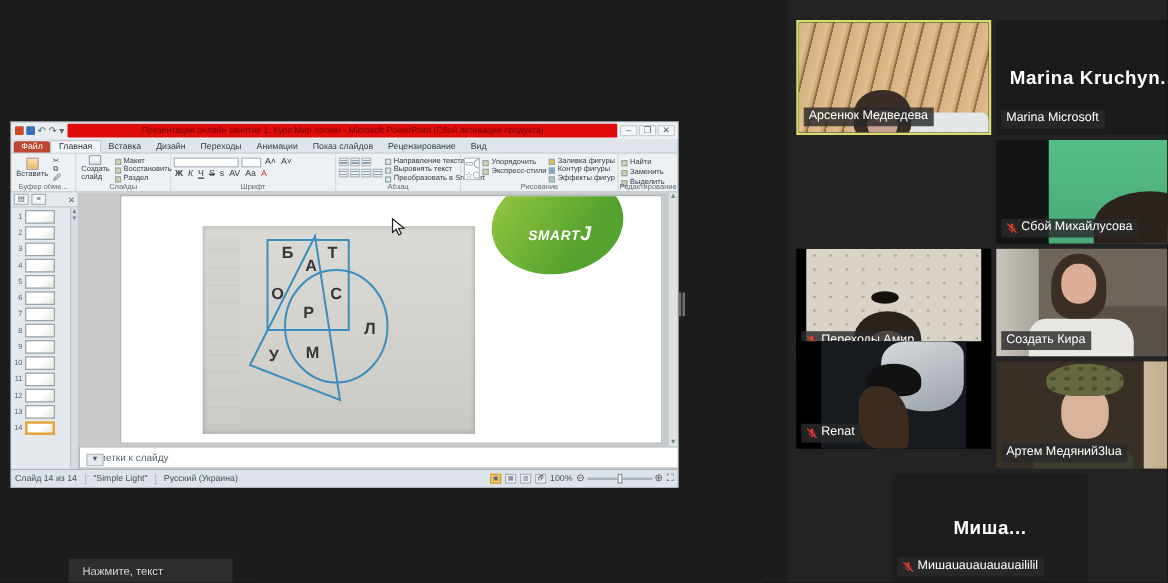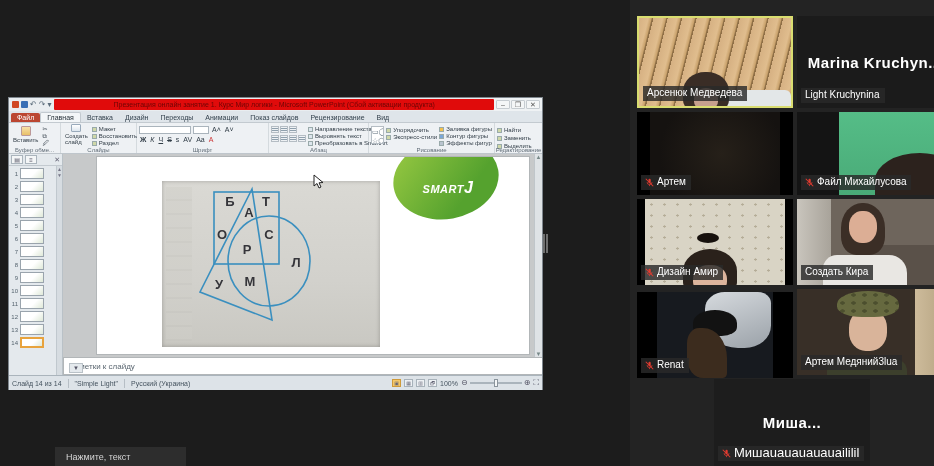--- a/index.html
+++ b/index.html
@@ -114,34 +114,34 @@
   .ars-cap{position:absolute;left:52px;top:34px;width:22px;height:10px;background:#17110d;border-radius:50%;}
   .ars-face{position:absolute;left:48px;bottom:-10px;width:34px;height:30px;background:#dcb49c;border-radius:46%;}
 
   #t-kira{left:167px;top:199px;width:156px;height:86px;background:#6e655c;}
   .kira-window{position:absolute;left:0;top:0;bottom:0;width:34px;background:linear-gradient(90deg,#c9c5bd,#a8a39a);}
   .kira-sofa{position:absolute;right:0;bottom:0;width:96px;height:40px;background:#5a5149;border-radius:18px 6px 0 0;}
   .kira-body{position:absolute;left:26px;bottom:-4px;width:84px;height:34px;background:#e9e7e3;border-radius:14px 18px 0 0;}
   .kira-hair{position:absolute;left:44px;top:4px;width:44px;height:52px;background:#3b2e26;border-radius:48% 48% 35% 35%;}
   .kira-face{position:absolute;left:52px;top:12px;width:28px;height:32px;background:#dcae95;border-radius:46%;}
 
-  #t-renat{left:7px;top:292px;width:156px;height:86px;background:#000;}
+  #t-renat{left:7px;top:273px;width:156px;height:86px;background:#000;}
   .ren-vid{left:20px;right:20px;background:#171a1f;}
   .ren-pillow{position:absolute;right:2px;top:0;width:66px;height:56px;background:linear-gradient(160deg,#d6dade,#9aa1a8);border-radius:30% 20% 40% 50%;}
   .ren-cap{position:absolute;left:36px;top:18px;width:44px;height:26px;background:#121212;border-radius:50% 50% 35% 35%;}
   .ren-hair{position:absolute;left:30px;top:36px;width:40px;height:50px;background:#3c2c1e;border-radius:30% 60% 10% 40%;}
 
   #t-david{left:167px;top:289px;width:156px;height:86px;background:#382f27;}
   .dav-door{position:absolute;right:8px;top:0;bottom:0;width:30px;background:linear-gradient(90deg,#cdbb9b,#b7a583);}
   .dav-hat{position:absolute;left:40px;top:2px;width:62px;height:26px;background:#66693f;border-radius:50% 50% 40% 40%;background-image:radial-gradient(#4c4f2e 2px,rgba(0,0,0,0) 2.6px);background-size:11px 8px;}
   .dav-face{position:absolute;left:52px;top:20px;width:38px;height:42px;background:#d9b49a;border-radius:44%;}
   .dav-body{position:absolute;left:30px;bottom:-6px;width:80px;height:22px;background:#3c3f2c;border-radius:12px 12px 0 0;}
 
   #t-misha{left:84px;top:379px;width:156px;height:87px;background:#1d1d1d;}
-  #t-misha .nameplate{font-size:13px;}
+  #t-misha .nameplate{font-size:10px;}
 
   .micmute{flex:0 0 auto;}
 
   
   #divider-handle{position:absolute;left:543px;top:234px;width:5px;height:19px;border-left:2px solid #6f6f6f;border-right:2px solid #6f6f6f;}
   #tooltip{position:absolute;left:55px;top:447px;width:131px;height:26px;background:#2d2d2d;color:#d6d6d6;font-size:9px;padding:5px 0 0 11px;}
   #cursor{position:absolute;left:313px;top:174px;}
 </style>
 </head>
 <body>
@@ -460,64 +460,53 @@
         <div class="nat-face"></div>
       </div>
       <div class="nameplate">
         <span>Арсенюк Медведева</span>
       </div>
     </div>
 
     <div class="tile" id="t-marina">
       <div class="bigname">Marina  Kruchyn...</div>
       <div class="nameplate">
-        <span>Light Kruchynina</span>
-      </div>
-    </div>
-
-    <div class="tile" id="t-artem">
-      <div class="vid artem-vid"></div>
+        <span>Marina Microsoft</span>
+      </div>
+    </div>
+
+
+    <div class="tile" id="t-ksyusha">
+      <div class="vid ksy-vid">
+        <div class="ksy-face"></div>
+        <div class="ksy-hair"></div>
+      </div>
       <div class="nameplate">
         <svg class="micmute" width="9" height="9" viewBox="0 0 12 12">
             <rect x="4.6" y="1" width="3" height="6" rx="1.5" fill="#e23b30"></rect>
             <path d="M2.8 5.5a3.3 3.3 0 0 0 6.6 0M6 8.8v2" stroke="#e23b30" fill="none"></path>
             <line x1="1" y1="1" x2="11" y2="11" stroke="#e23b30" stroke-width="1.4"></line>
           </svg>
-        <span>Артем</span>
-      </div>
-    </div>
-
-    <div class="tile" id="t-ksyusha">
-      <div class="vid ksy-vid">
-        <div class="ksy-face"></div>
-        <div class="ksy-hair"></div>
+        <span>Сбой Михайлусова</span>
+      </div>
+    </div>
+
+    <div class="tile" id="t-arsenyuk">
+      <div class="vid ars-vid">
+        <div class="ars-hair"></div>
+        <div class="ars-face"></div>
+        <div class="ars-cap"></div>
       </div>
       <div class="nameplate">
         <svg class="micmute" width="9" height="9" viewBox="0 0 12 12">
             <rect x="4.6" y="1" width="3" height="6" rx="1.5" fill="#e23b30"></rect>
             <path d="M2.8 5.5a3.3 3.3 0 0 0 6.6 0M6 8.8v2" stroke="#e23b30" fill="none"></path>
             <line x1="1" y1="1" x2="11" y2="11" stroke="#e23b30" stroke-width="1.4"></line>
           </svg>
-        <span>Файл Михайлусова</span>
-      </div>
-    </div>
-
-    <div class="tile" id="t-arsenyuk">
-      <div class="vid ars-vid">
-        <div class="ars-hair"></div>
-        <div class="ars-face"></div>
-        <div class="ars-cap"></div>
-      </div>
-      <div class="nameplate">
-        <svg class="micmute" width="9" height="9" viewBox="0 0 12 12">
-            <rect x="4.6" y="1" width="3" height="6" rx="1.5" fill="#e23b30"></rect>
-            <path d="M2.8 5.5a3.3 3.3 0 0 0 6.6 0M6 8.8v2" stroke="#e23b30" fill="none"></path>
-            <line x1="1" y1="1" x2="11" y2="11" stroke="#e23b30" stroke-width="1.4"></line>
-          </svg>
-        <span>Дизайн Амир</span>
+        <span>Переходы Амир</span>
       </div>
     </div>
 
     <div class="tile" id="t-kira">
       <div class="vid">
         <div class="kira-window"></div>
         <div class="kira-sofa"></div>
         <div class="kira-body"></div>
         <div class="kira-hair"></div>
         <div class="kira-face"></div>

